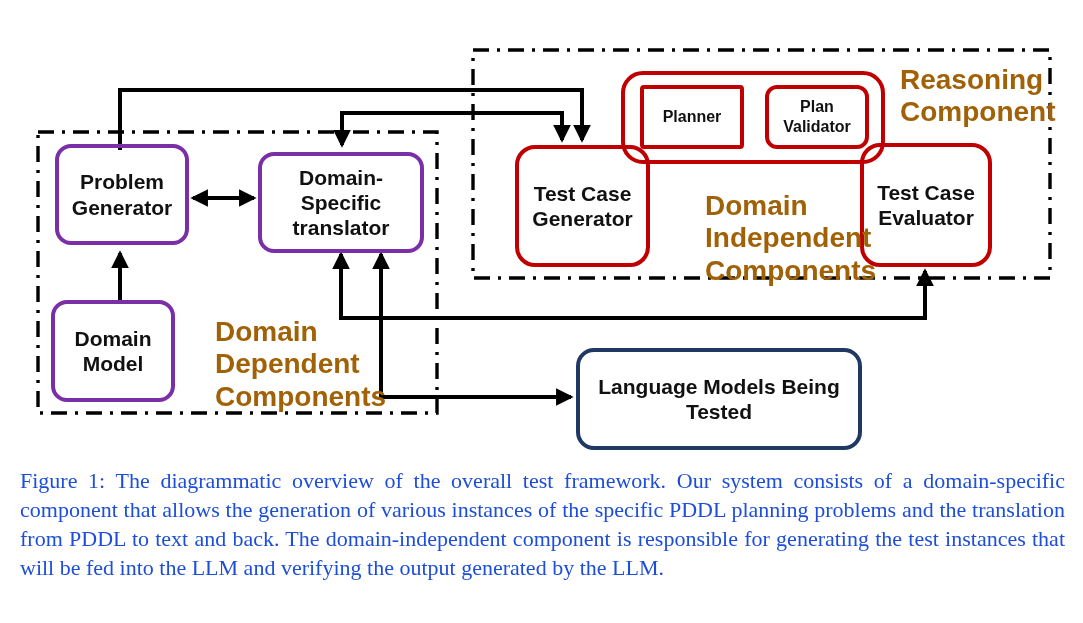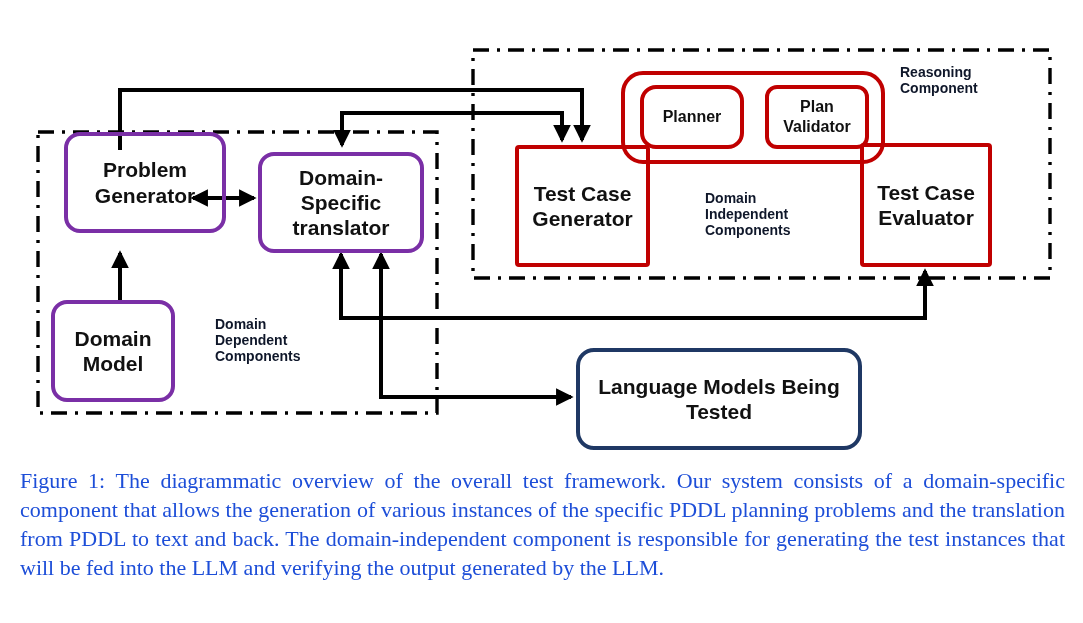--- a/index.html
+++ b/index.html
@@ -15,26 +15,26 @@
   .diagram svg .wire{stroke:var(--line); stroke-width:4; fill:none;}
   .diagram svg .dashrect{stroke:var(--line); stroke-width:3.4; fill:none; stroke-dasharray:16 8 3 8;}
   #arrowhead path{fill:var(--line);}
   .box{
     position:absolute; box-sizing:border-box; background:transparent;
     display:flex; align-items:center; justify-content:center; text-align:center;
     font-weight:bold; color:#111; line-height:1.2;
   }
   .ml{white-space:pre-line;}
   .purple{border:4px solid var(--purple); border-radius:16px;}
-  .redbox{border:4px solid var(--red); border-radius:4px;}
+  .redbox{border:4px solid var(--red); border-radius:20px;}
   .navybox{border:4px solid var(--navy); border-radius:18px;}
   .fs21{font-size:21px;}
   .fs16{font-size:16px; line-height:1.25;}
   .glabel{
-    position:absolute; font-weight:bold; font-size:14px; color:#0f172a;
+    position:absolute; font-weight:bold; font-size:28px; color:#a16207;
     line-height:1.16; white-space:pre-line; text-align:left;
   }
   .caption{
     position:absolute; left:20px; top:466px; width:1045px;
     font-family:"Liberation Serif", serif; font-size:22px; line-height:29px;
     color:#1d4ed8; text-align:justify; margin:0;
   }
 </style>
 </head>
 <body>
@@ -58,21 +58,21 @@
 
       <path class="wire" d="M 193 198 L 254 198" marker-start="url(#arrowhead)" marker-end="url(#arrowhead)"></path>
 
       <path class="wire" d="M 120 300 L 120 253" marker-end="url(#arrowhead)"></path>
 
       <path class="wire" d="M 341 254 L 341 318 L 925 318 L 925 271" marker-start="url(#arrowhead)" marker-end="url(#arrowhead)"></path>
 
       <path class="wire" d="M 381 254 L 381 397 L 571 397" marker-start="url(#arrowhead)" marker-end="url(#arrowhead)"></path>
     </svg>
 
-    <div class="box purple fs21" style="left:55px;top:132px;width:162px;height:101px;margin-left:9px;">
+    <div class="box purple fs21" style="left:55px;top:144px;width:134px;height:101px;">
       <span class="ml">Problem
 Generator</span>
     </div>
 
     <div class="box purple fs21" style="left:258px;top:152px;width:166px;height:101px;">
       <span class="ml">Domain-
 Specific
 translator</span>
     </div>
 
@@ -86,21 +86,21 @@
 Generator</span>
     </div>
 
     <div class="box redbox fs21" style="left:860px;top:143px;width:132px;height:124px;">
       <span class="ml">Test Case
 Evaluator</span>
     </div>
 
     <div class="box redbox" style="left:621px;top:71px;width:264px;height:93px;border-radius:22px;"></div>
 
-    <div class="box redbox fs16" style="left:640px;top:85px;width:104px;height:64px;border-radius:16px;">
+    <div class="box redbox fs16" style="left:640px;top:85px;width:104px;height:64px;border-radius:4px;">
       <span class="ml">Planner</span>
     </div>
 
     <div class="box redbox fs16" style="left:765px;top:85px;width:104px;height:64px;border-radius:12px;">
       <span class="ml">Plan
 Validator</span>
     </div>
 
     <div class="box navybox fs21" style="left:576px;top:348px;width:286px;height:102px;">
       <span class="ml">Language Models Being

